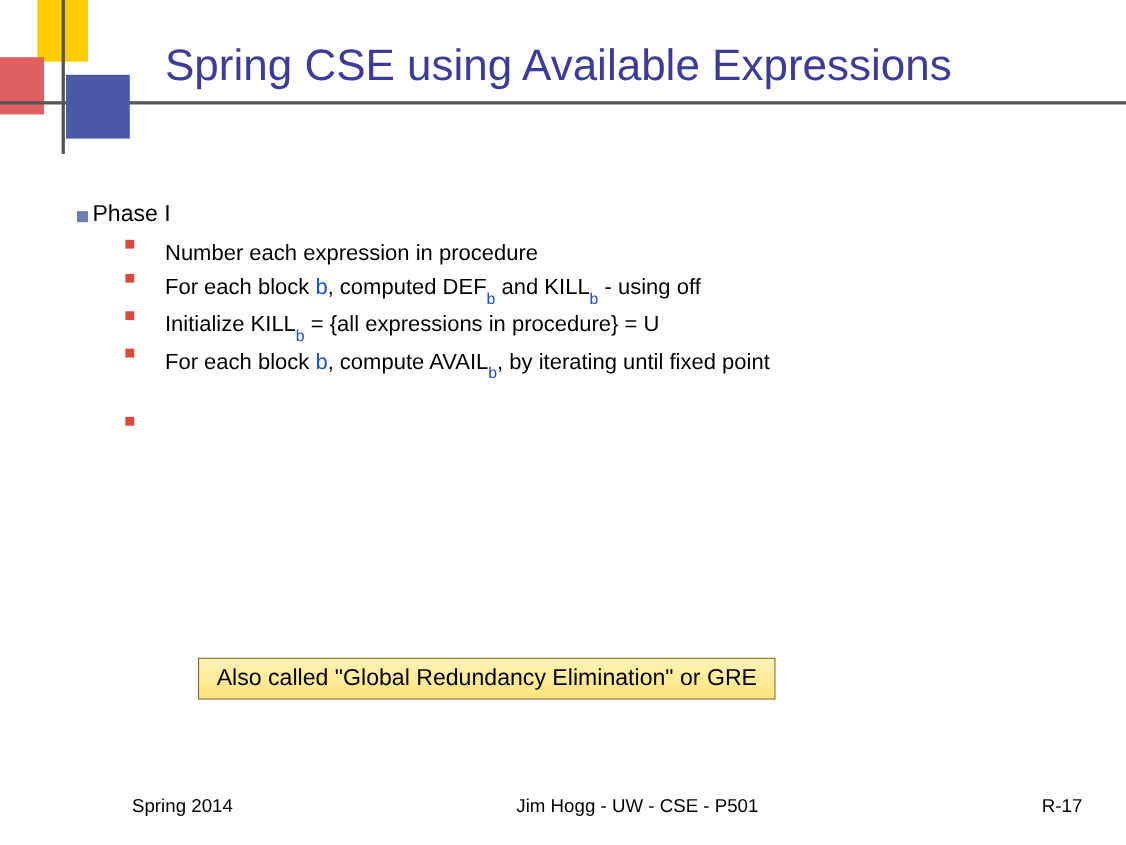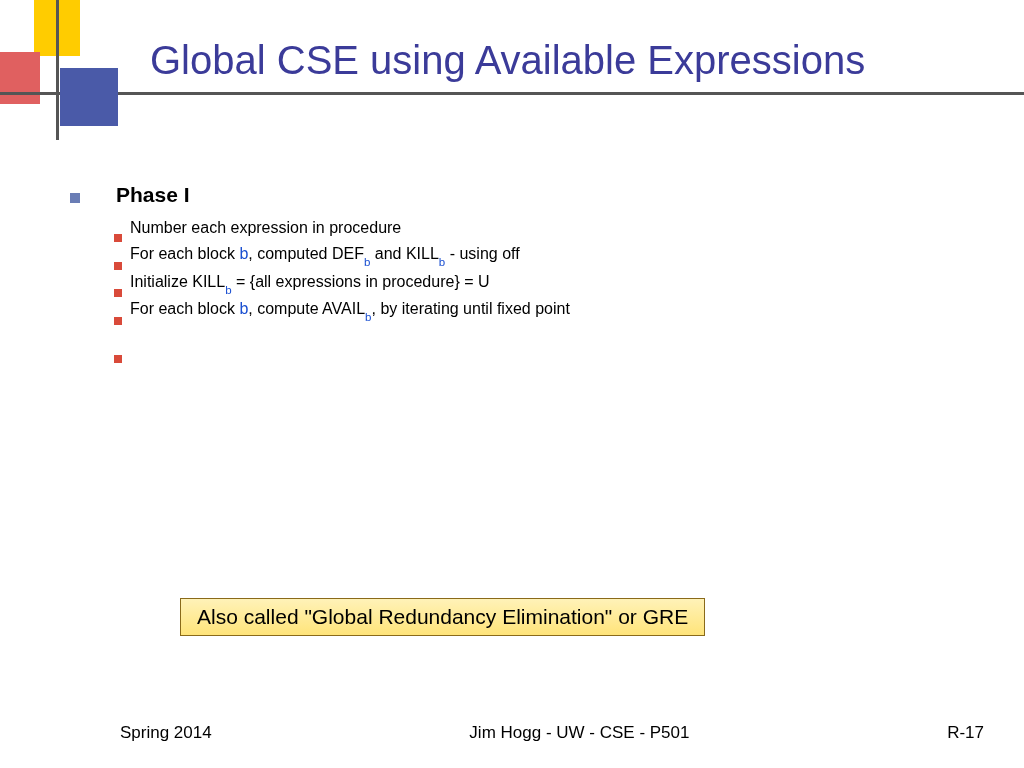--- a/index.html
+++ b/index.html
@@ -64,39 +64,38 @@
     right: 40px;
     font-size: 21px;
     color: #000;
     line-height: 1.45;
   }
   ul.outer { list-style: none; }
   ul.outer > li { margin-bottom: 30px; }
   ul.outer > li > .phase-row {
     display: flex;
     align-items: baseline;
-    gap: 36px;
+    gap: 4px;
     margin-bottom: 6px;
-    font-weight: bold;
   }
   .bullet-outer {
     display: inline-block;
     width: 10px; height: 10px;
     background: #6a7db5;
     flex: 0 0 10px;
     position: relative;
     top: 1px;
   }
   ul.inner { list-style: none; padding-left: 44px; }
   ul.inner > li {
     display: flex;
-    align-items: flex-end;
-    gap: 8px;
+    align-items: flex-start;
+    gap: 28px;
     margin-bottom: 2px;
-    font-size: 16px;
+    font-size: 20px;
   }
   .bullet-inner {
     display: inline-block;
     width: 8px; height: 8px;
     background: #d94a3a;
     flex: 0 0 8px;
     position: relative;
     top: 2px;
   }
   .bvar { color: #1a4fd1; }
@@ -125,21 +124,21 @@
 <body>
 
 <div class="decor">
   <div class="sq-yellow"></div>
   <div class="sq-red"></div>
   <div class="hline"></div>
   <div class="vline"></div>
   <div class="sq-blue"></div>
 </div>
 
-<div class="title">Global CSE using Available Expressions</div>
+<div class="title">Spring CSE using Available Expressions</div>
 
 <div class="content">
   <ul class="outer" id="outer-list">
       <li>
         <div class="phase-row">
           <span class="bullet-outer"></span>
           <span>Phase I</span>
         </div>
         <ul class="inner">
           <li>

